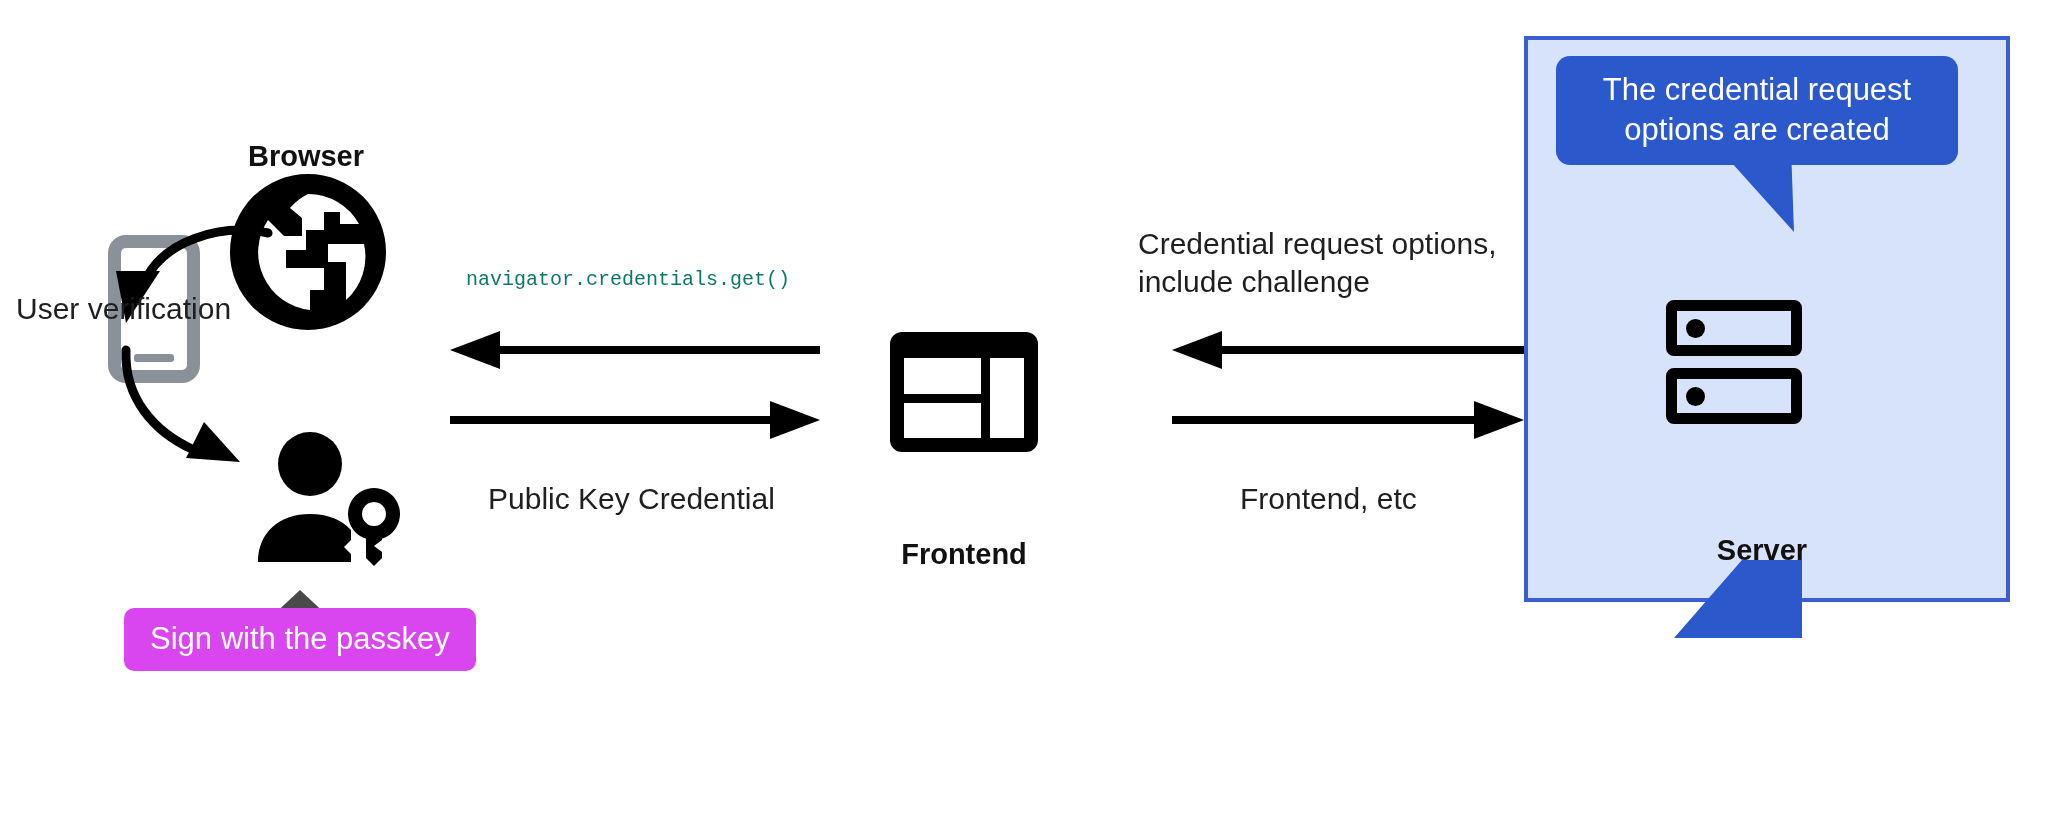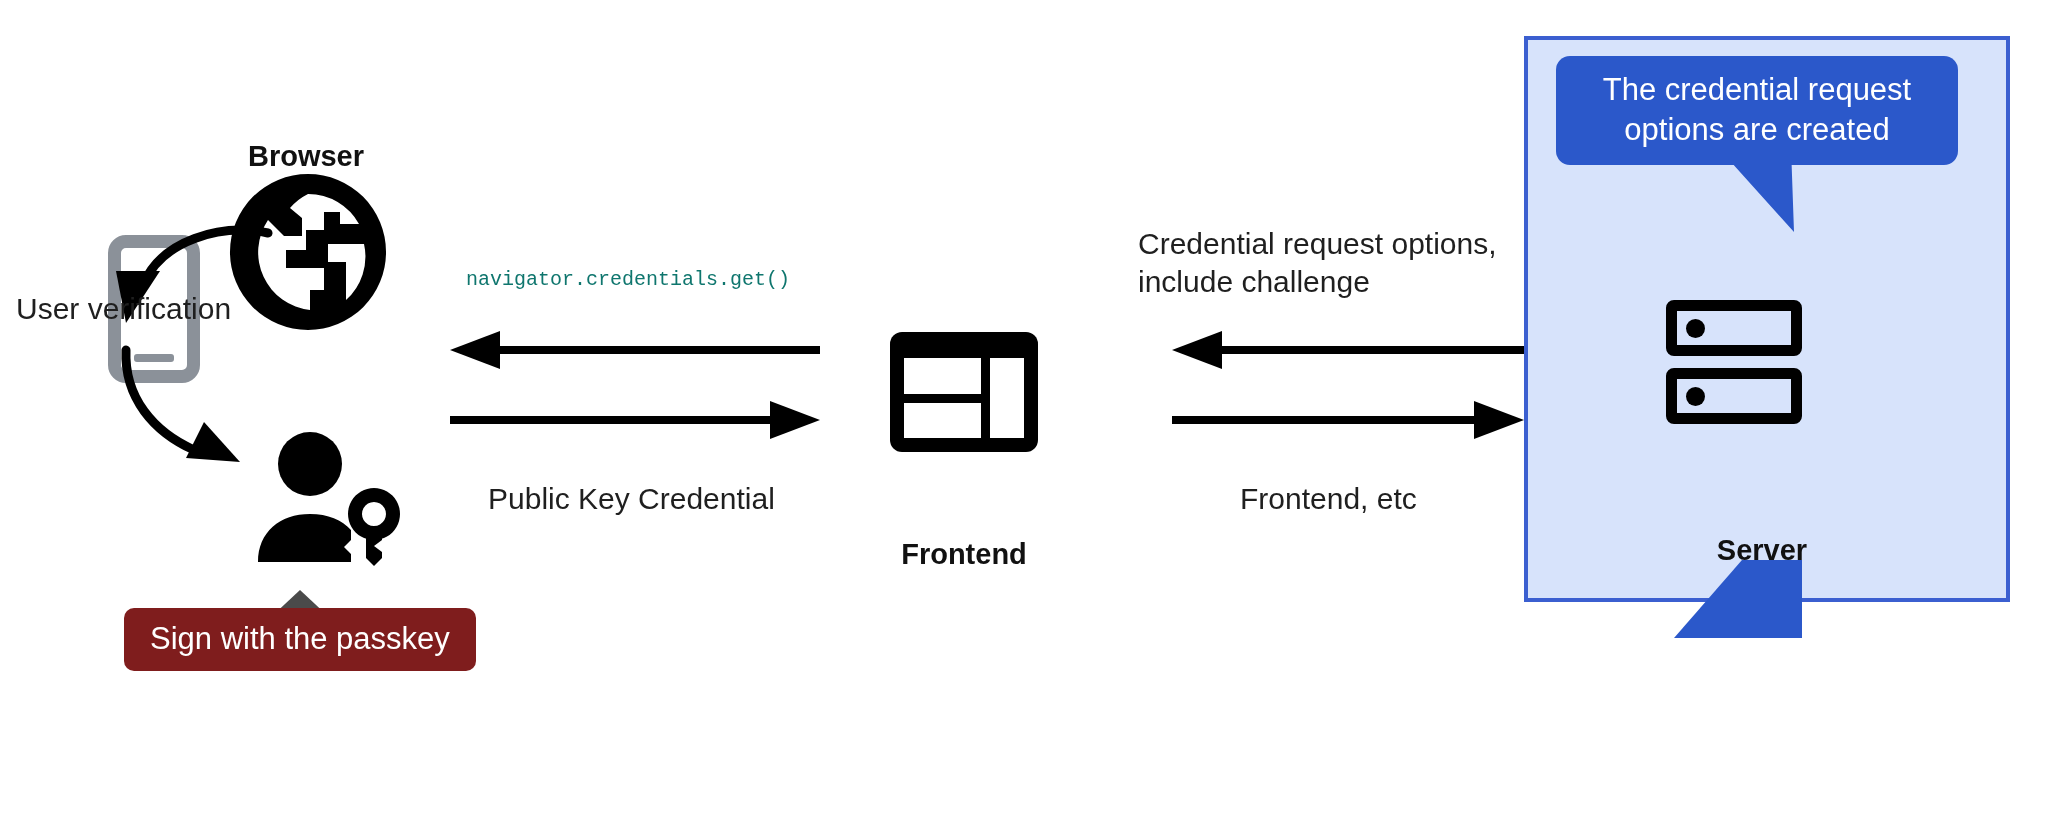--- a/index.html
+++ b/index.html
@@ -55,21 +55,21 @@
     font-size: 31px;
     line-height: 1.3;
     text-align: center;
     padding: 14px 22px;
     box-sizing: border-box;
     white-space: pre-line;
   }
 
   
   .tooltip {
-    background: #7f1d1d;
+    background: #d946ef;
     border-radius: 10px;
     color: #ffffff;
     font-size: 31px;
     line-height: 1.25;
     text-align: center;
     padding: 12px 26px;
     box-sizing: border-box;
     white-space: nowrap;
   }
 

